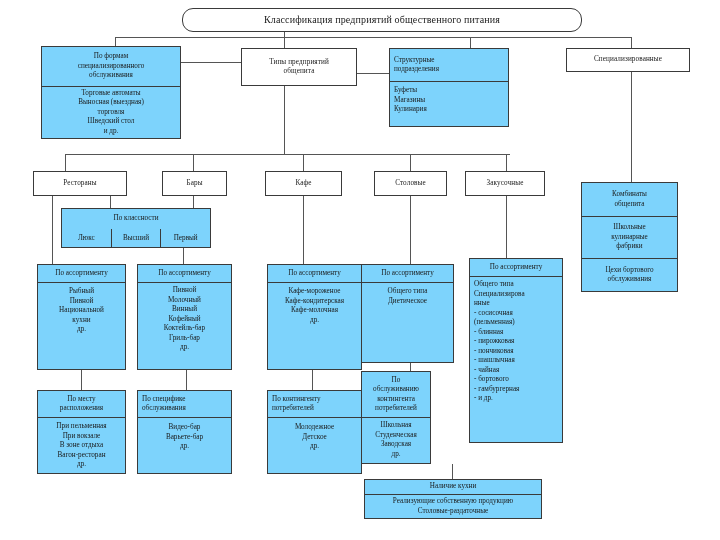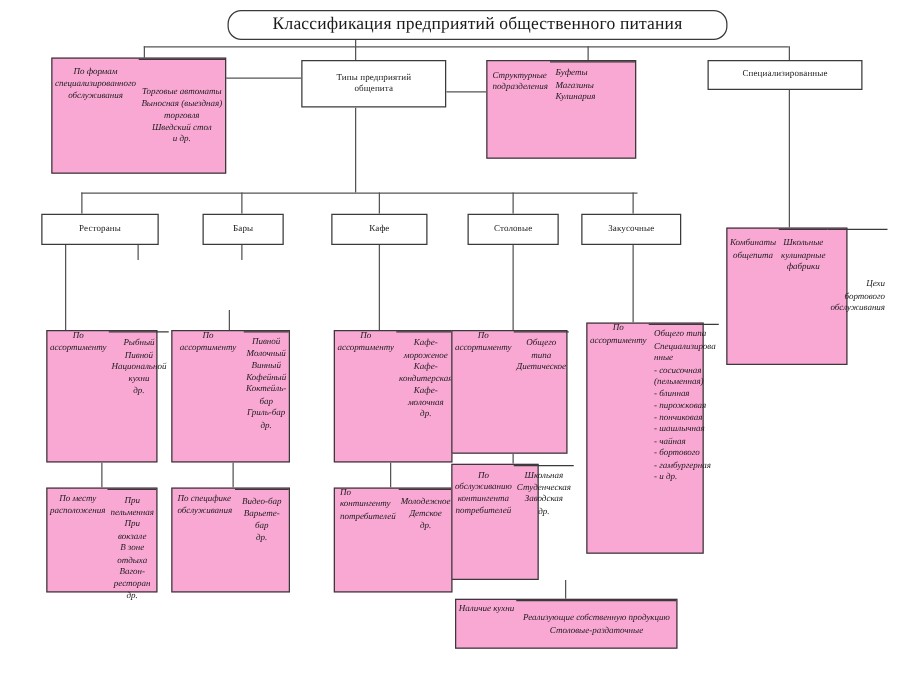--- a/index.html
+++ b/index.html
@@ -32,40 +32,39 @@
     justify-content: center;
     text-align: center;
     font-size: 7.2px;
     line-height: 1.32;
     padding: 2px 2px;
     z-index: 3;
     letter-spacing: .1px;
   }
   .box .ln { display: block; white-space: nowrap; }
   .title-box {
-    font-size: 14px;
+    font-size: 10px;
     letter-spacing: .15px;
     border-radius: 11px;
   }
   .seg {
     position: absolute;
     background: #555555;
     z-index: 1;
   }
   .seg.h { height: 1px; }
   .seg.v { width: 1px; }
   .stack {
     position: absolute;
     border: 1px solid #3a3a3a;
-    background: #f9a8d4;
+    background: #7dd3fc;
     box-sizing: border-box;
     z-index: 3;
     display: flex;
-    flex-direction: row;
-    font-style: italic;
+    flex-direction: column;
   }
   .stack > .cell {
     box-sizing: border-box;
     display: flex;
     flex-direction: column;
     align-items: center;
     justify-content: center;
     text-align: center;
     font-size: 7.2px;
     line-height: 1.32;
@@ -182,20 +181,30 @@
   <div class="box" style="left:265px; top:171px; width:77px; height:25px;">
     <span class="ln">Кафе</span>
   </div>
   <div class="box" style="left:374px; top:171px; width:73px; height:25px;">
     <span class="ln">Столовые</span>
   </div>
   <div class="box" style="left:465px; top:171px; width:80px; height:25px;">
     <span class="ln">Закусочные</span>
   </div>
 
+  <div class="stack" style="left:61px; top:208px; width:150px; height:40px;">
+    <div class="cell" style="height:20px;">
+      <span class="ln">По классности</span>
+    </div>
+    <div class="row3">
+      <div>Люкс</div>
+      <div>Высший</div>
+      <div>Первый</div>
+    </div>
+  </div>
 
   <div class="stack" style="left:581px; top:182px; width:97px; height:110px;">
     <div class="cell" style="height:33px;">
       <span class="ln">Комбинаты</span>
       <span class="ln">общепита</span>
     </div>
     <div class="cell" style="height:42px;">
       <span class="ln">Школьные</span>
       <span class="ln">кулинарные</span>
       <span class="ln">фабрики</span>

